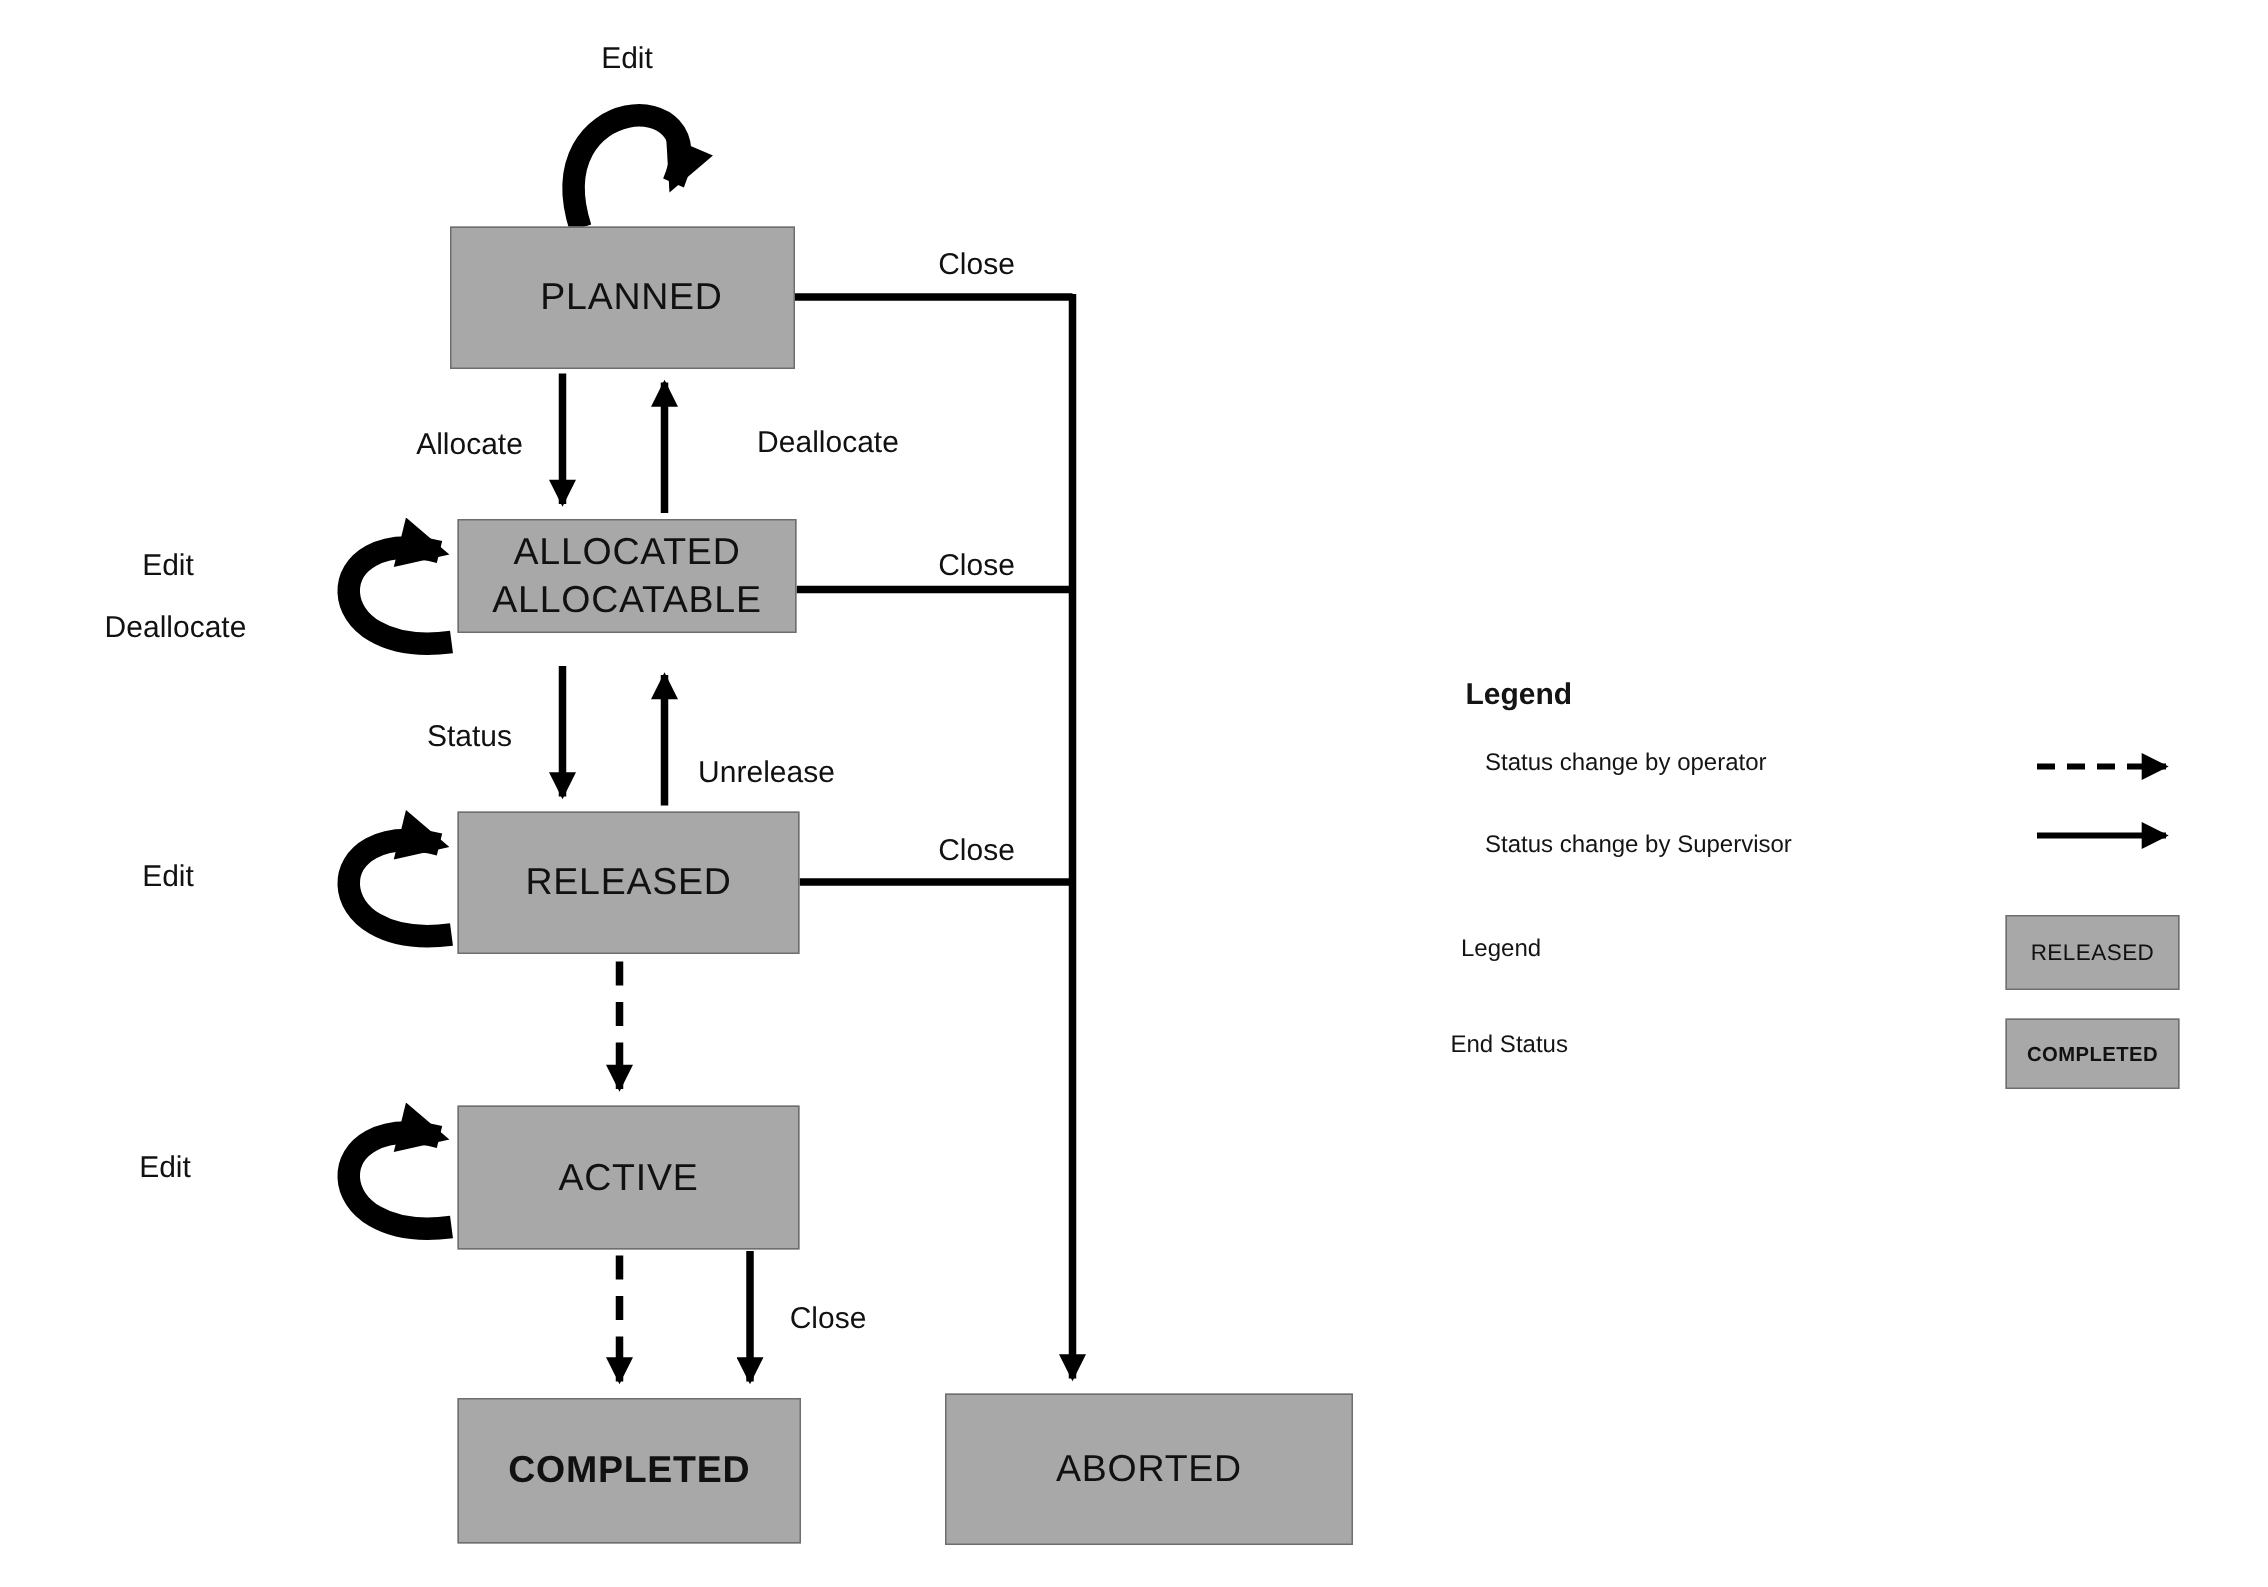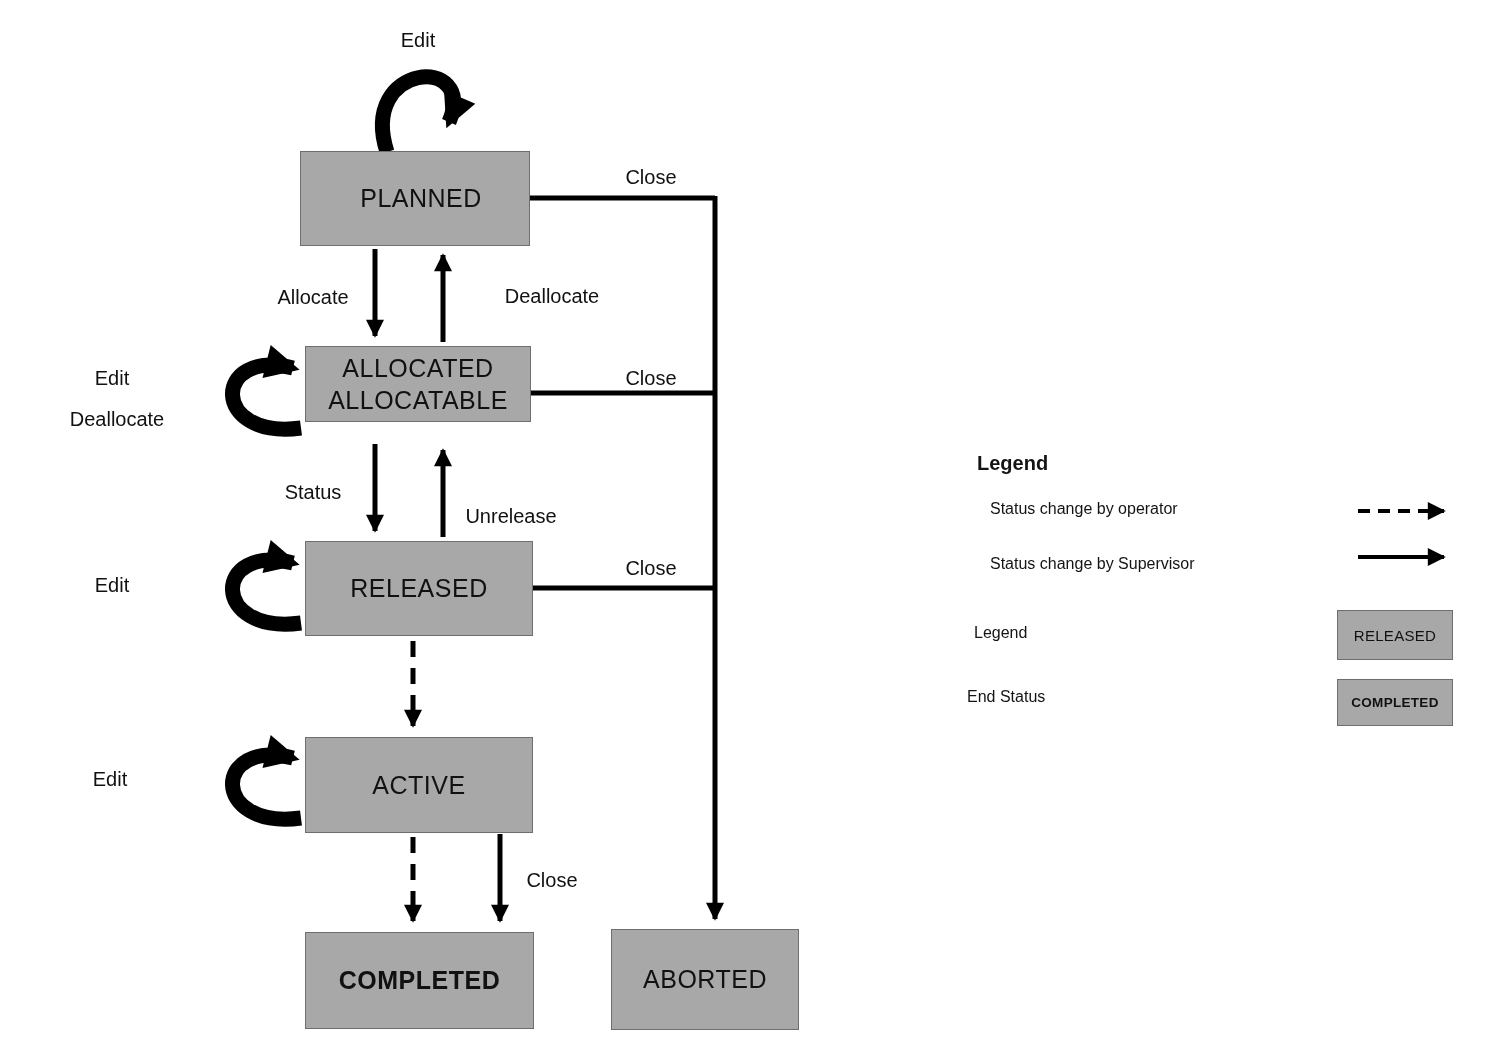--- a/index.html
+++ b/index.html
@@ -113,21 +113,21 @@
 </div>
 
 <div class="state-box" style="left:305px; top:737px; width:228px; height:96px;">
   <span>ACTIVE</span>
 </div>
 
 <div class="state-box end" style="left:305px; top:932px; width:229px; height:97px;">
   <span>COMPLETED</span>
 </div>
 
-<div class="state-box" style="left:611px; top:929px; width:188px; height:101px;text-align:right;">
+<div class="state-box" style="left:630px; top:929px; width:272px; height:101px;text-align:right;">
   <span>ABORTED</span>
 </div>
 
 <span class="edge-label" style="left:418px; top:40px;">Edit</span>
 
 <span class="edge-label" style="left:651px; top:177px;">Close</span>
 
 <span class="edge-label" style="left:313px; top:297px;">Allocate</span>
 
 <span class="edge-label" style="left:552px; top:296px;">Deallocate</span>

